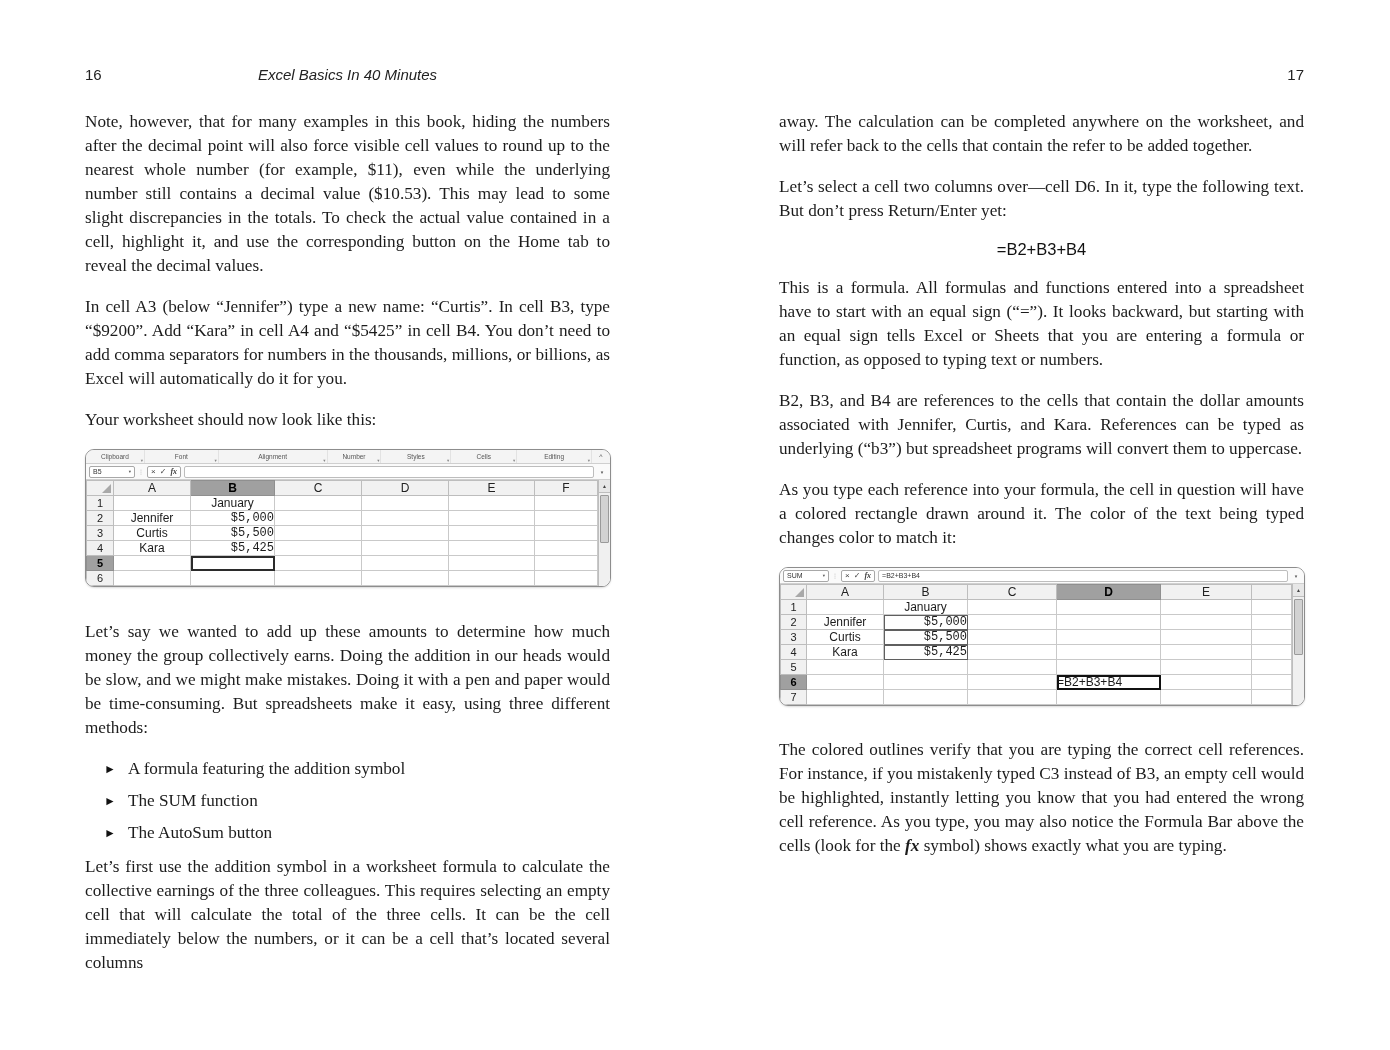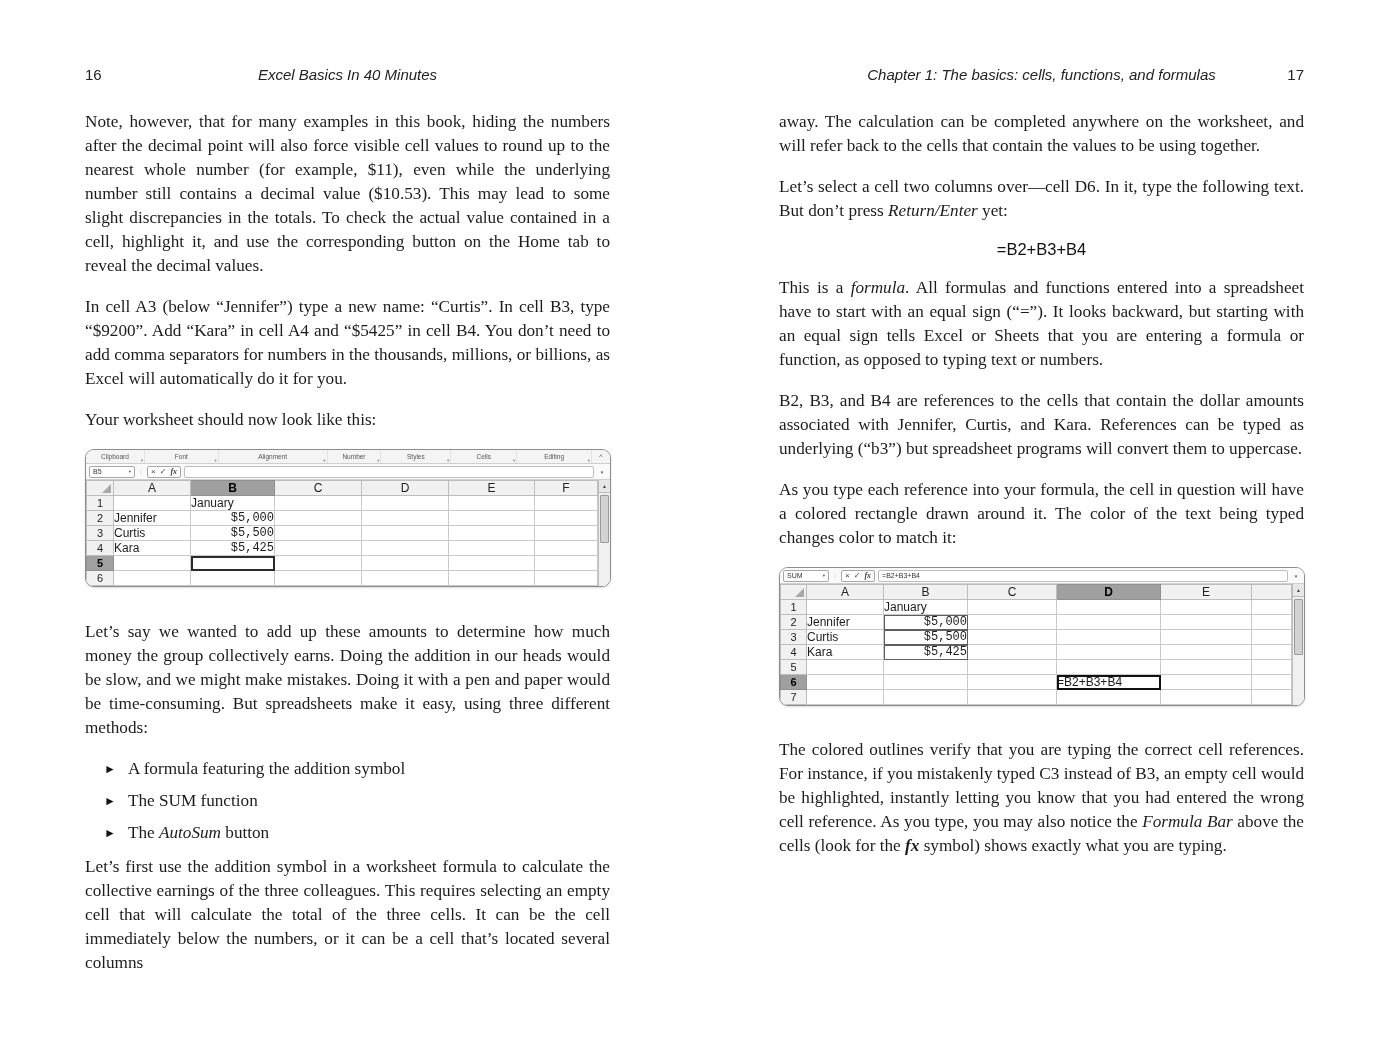--- a/index.html
+++ b/index.html
@@ -33,21 +33,21 @@
     text-align: center; font-style: italic; color: #222;
   }
 
   
   p.body {
     margin: 0 0 17px 0;
     font-size: 17.2px;
     line-height: 24px;
     text-align: justify;
   }
-  .it { font-style: italic; }
+  .it { }
   .fx-inline { font-style: italic; font-weight: bold; }
   .center-formula {
     font-family: "Liberation Sans", sans-serif;
     font-size: 16.5px;
     text-align: center;
     margin: 13px 0 17px 0;
     color: #111;
   }
   .bullets { margin: 0 0 10px 19px; }
   .bullet { display: flex; gap: 12px; margin-bottom: 8px; font-size: 17.2px; line-height: 24px; }
@@ -140,21 +140,21 @@
     padding: 0;
     font-size: 12px;
     font-weight: normal;
     overflow: hidden;
     white-space: nowrap;
     background: #fff;
   }
   table.grid th { background: #f1f1f1; border-color: #bdbdbd; color: #222; text-align: center; }
   table.grid th.sel { background: #a0a0a0; font-weight: bold; color: #000; border-color: #8f8f8f; }
   table.grid th.rownum { font-size: 11px; }
-  td.lcell { text-align: left; padding-left: 4px; }
+  td.lcell { text-align: center; padding-left: 4px; }
   td.vcell { text-align: right; padding-right: 5px; font-family: Liberation Mono, monospace; }
   td.selcell { outline: 2px solid #2b2b2b; outline-offset: -2px; }
   td.shaded { background: #dedede; outline: 1px solid #5f5f5f; outline-offset: -1px; }
   td.fcell { outline: 2px solid #111; outline-offset: -2px; text-align: left; padding-left: 3px; }
 
   .corner { position: relative; }
   .corner::after {
     content: "";
     position: absolute; right: 2px; bottom: 2px;
     width: 0; height: 0;
@@ -349,24 +349,23 @@
       </div>
     </div>
 
     <p class="body">Let’s first use the addition symbol in a worksheet formula to calculate the collective earnings of the three colleagues. This requires selecting an empty cell that will calculate the total of the three cells. It can be the cell immediately below the numbers, or it can be a cell that’s located several columns</p>
   </div>
 
   <div class="page">
 
     <div class="page-header">
       <span class="pnum right">17</span>
-      <div class="ptitle">Chapter 1: The basics: cells, functions, and formulas</div>
     </div>
 
-    <p class="body">away. The calculation can be completed anywhere on the worksheet, and will refer back to the cells that contain the values to be using together.</p>
+    <p class="body">away. The calculation can be completed anywhere on the worksheet, and will refer back to the cells that contain the refer to be added together.</p>
     <p class="body"><span>Let’s select a cell two columns over—cell D6. In it, type the following text. But don’t press </span><span class="it">Return/Enter</span><span> yet:</span></p>
 
     <div class="center-formula">=B2+B3+B4</div>
 
     <p class="body"><span>This is a </span><span class="it">formula</span><span>. All formulas and functions entered into a spreadsheet have to start with an equal sign (“=”). It looks backward, but starting with an equal sign tells Excel or Sheets that you are entering a formula or function, as opposed to typing text or numbers.</span></p>
     <p class="body">B2, B3, and B4 are references to the cells that contain the dollar amounts associated with Jennifer, Curtis, and Kara. References can be typed as underlying (“b3”) but spreadsheet programs will convert them to uppercase.</p>
     <p class="body">As you type each reference into your formula, the cell in question will have a colored rectangle drawn around it. The color of the text being typed changes color to match it:</p>
 
     <div class="shot shot2">
       <div class="fbar">

